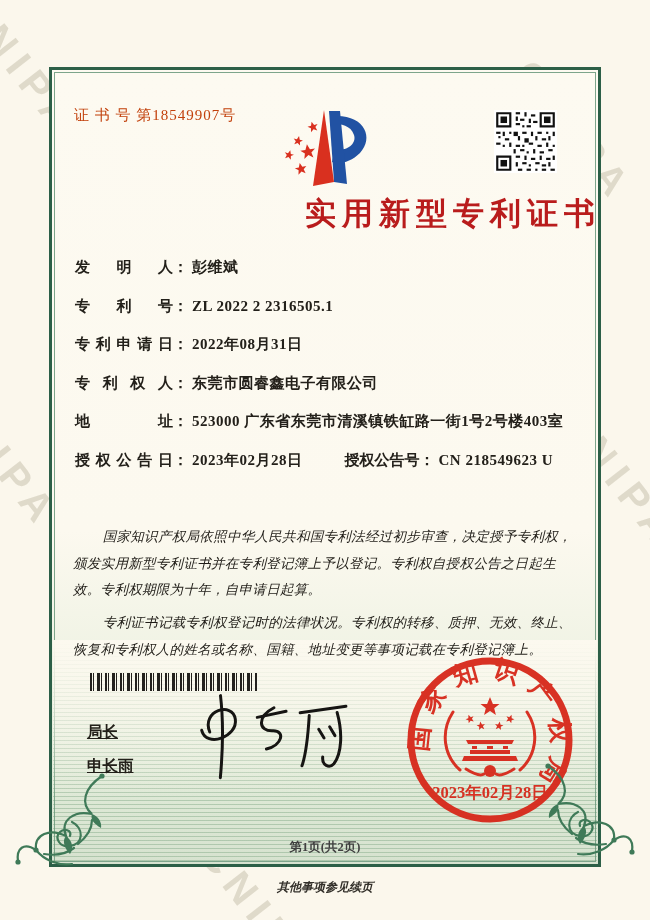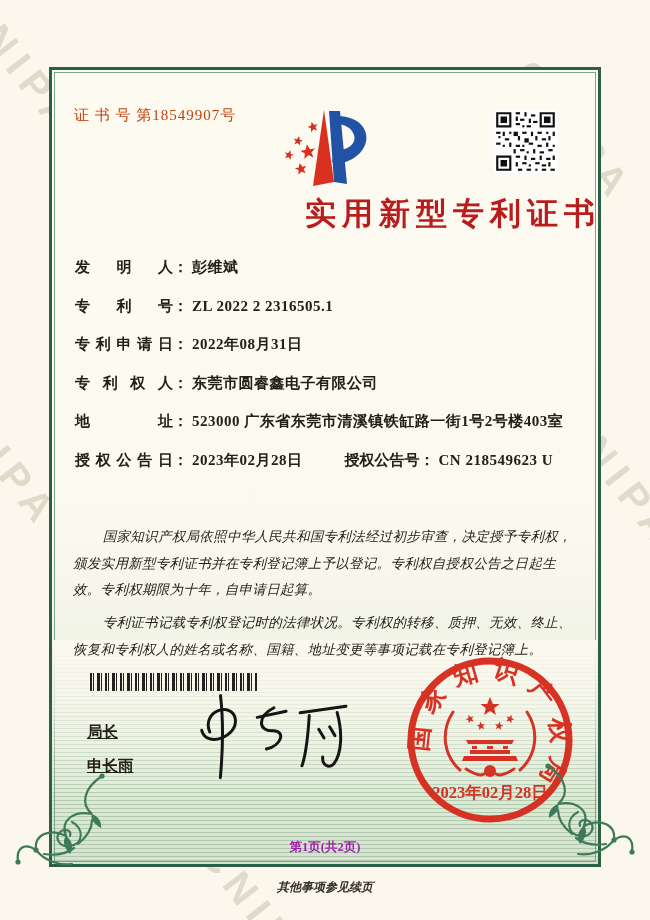--- a/index.html
+++ b/index.html
@@ -70,21 +70,21 @@
       #23211e 3px,#23211e 4px,rgba(0,0,0,0) 4px,rgba(0,0,0,0) 7px,
       #23211e 7px,#23211e 10px,rgba(0,0,0,0) 10px,rgba(0,0,0,0) 11px,
       #23211e 11px,#23211e 12px,rgba(0,0,0,0) 12px,rgba(0,0,0,0) 15px);
   }
   .signer-title{position:absolute;left:87px;top:722px;font-size:15.5px;font-weight:600;z-index:4;text-decoration:underline;}
   .signer-name{position:absolute;left:87px;top:756px;font-size:15.5px;font-weight:600;z-index:4;text-decoration:underline;}
   .signature{position:absolute;left:180px;top:688px;z-index:4;transform:rotate(-2deg);}
   .seal{position:absolute;left:402px;top:652px;z-index:5;opacity:0.95;}
   .page-info{
     position:absolute;left:49px;top:839px;width:552px;text-align:center;
-    font-size:12.5px;font-weight:600;color:#a21caf;z-index:4;
+    font-size:12.5px;font-weight:600;color:#404040;z-index:4;
   }
   .continuation{
     position:absolute;left:0;top:879px;width:650px;text-align:center;
     font-size:12px;font-weight:600;font-style:italic;color:#33302a;z-index:2;
   }
   .ornament{position:absolute;z-index:6;}
   .orn-left{left:14px;top:770px;}
   .orn-right{left:536px;top:760px;transform:scaleX(-1);}
 </style>
 </head>

